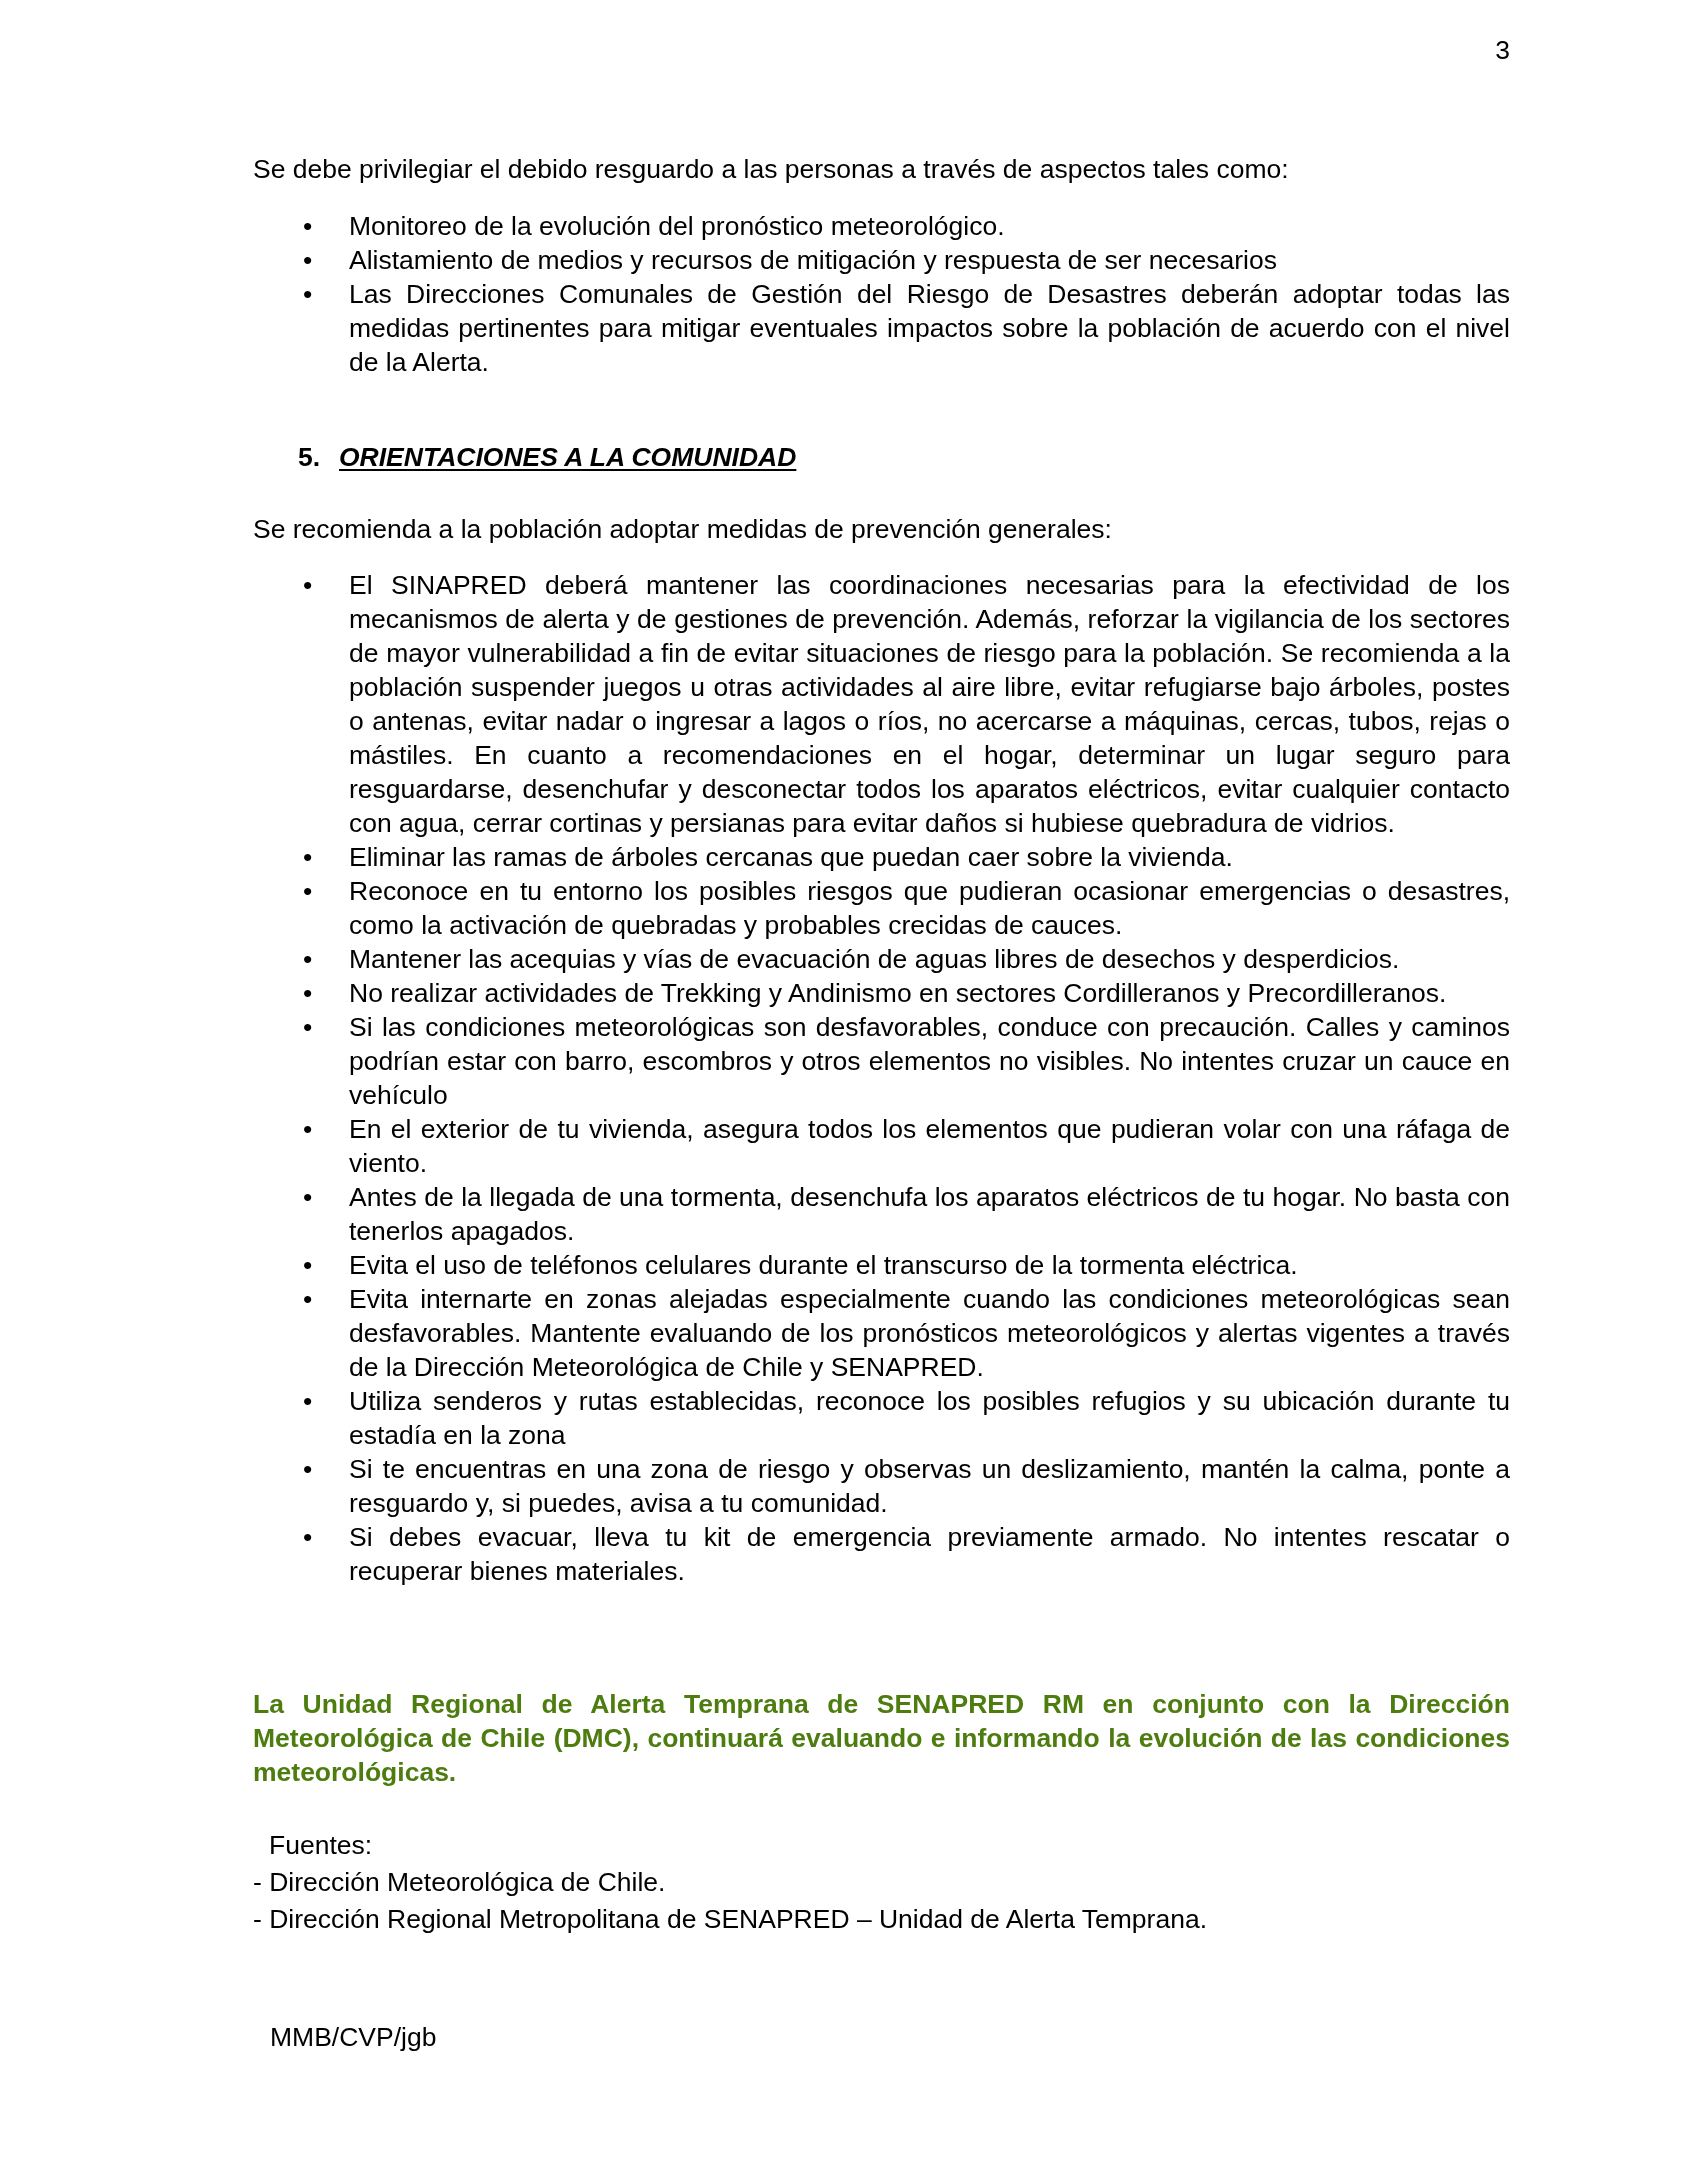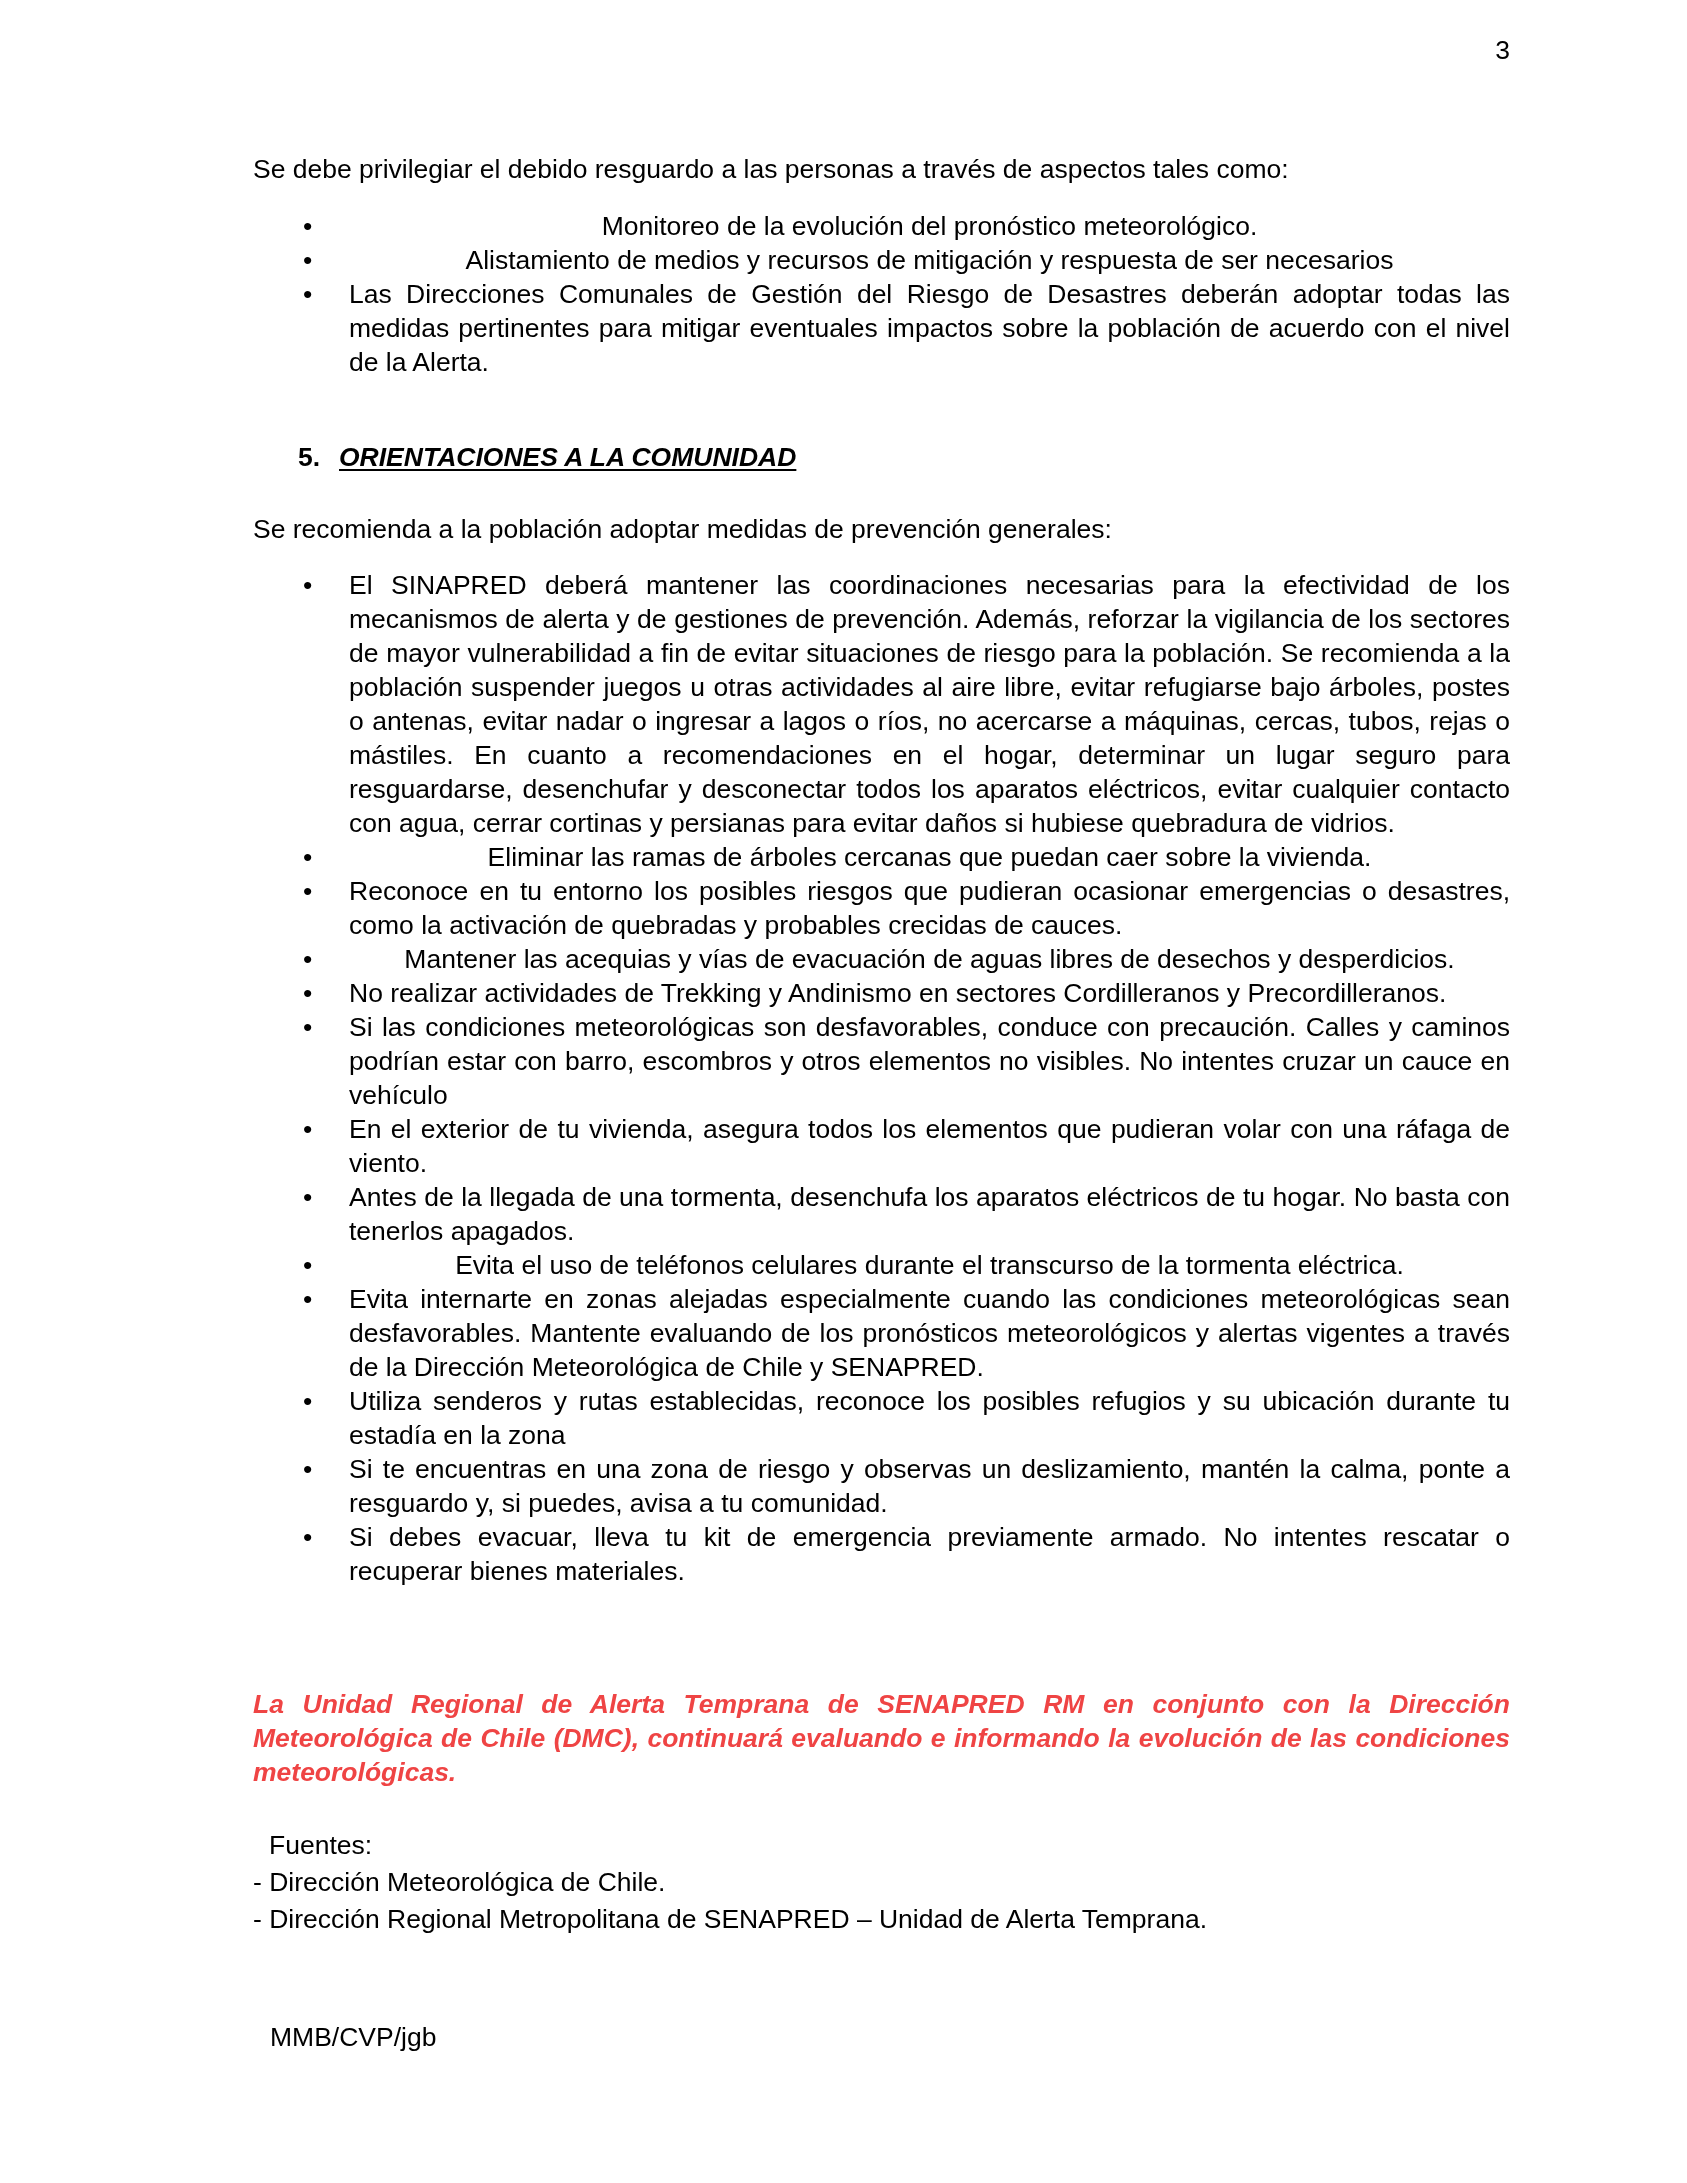--- a/index.html
+++ b/index.html
@@ -93,21 +93,21 @@
     box-sizing: border-box;
     font-size: 26.5px;
     line-height: 34px;
   }
   .bullet-text {
     flex: 1 1 auto;
     text-align: justify;
     text-justify: inter-word;
   }
   .bullet-text.left {
-    text-align: center;
+    text-align: left;
   }
 
   
   .green-para {
     font-size: 26.5px;
     line-height: 34px;
     font-weight: bold;
     text-align: justify;
     text-justify: inter-word;
     margin: 0;
@@ -225,21 +225,21 @@
         <span class="bullet-text">Si te encuentras en una zona de riesgo y observas un deslizamiento, mantén la calma, ponte a resguardo y, si puedes, avisa a tu comunidad.</span>
       </li>
       <li class="bullet-item">
         <span class="bullet-mark">•</span>
         <span class="bullet-text">Si debes evacuar, lleva tu kit de emergencia previamente armado. No intentes rescatar o recuperar bienes materiales.</span>
       </li>
     </ul>
 
     <div class="spacer-xl"></div>
 
-    <p class="green-para" style="color:#ef4444;font-style:italic;">La Unidad Regional de Alerta Temprana de SENAPRED RM en conjunto con la Dirección Meteorológica de Chile (DMC), continuará evaluando e informando la evolución de las condiciones meteorológicas.</p>
+    <p class="green-para" style="color:#4d7c0f;">La Unidad Regional de Alerta Temprana de SENAPRED RM en conjunto con la Dirección Meteorológica de Chile (DMC), continuará evaluando e informando la evolución de las condiciones meteorológicas.</p>
 
     <div class="spacer-md"></div>
 
     <div class="sources">
       <div class="sources-title">Fuentes:</div>
       <div class="source-line">- Dirección Meteorológica de Chile.</div>
       <div class="source-line">- Dirección Regional Metropolitana de SENAPRED – Unidad de Alerta Temprana.</div>
     </div>
 
   </div>

